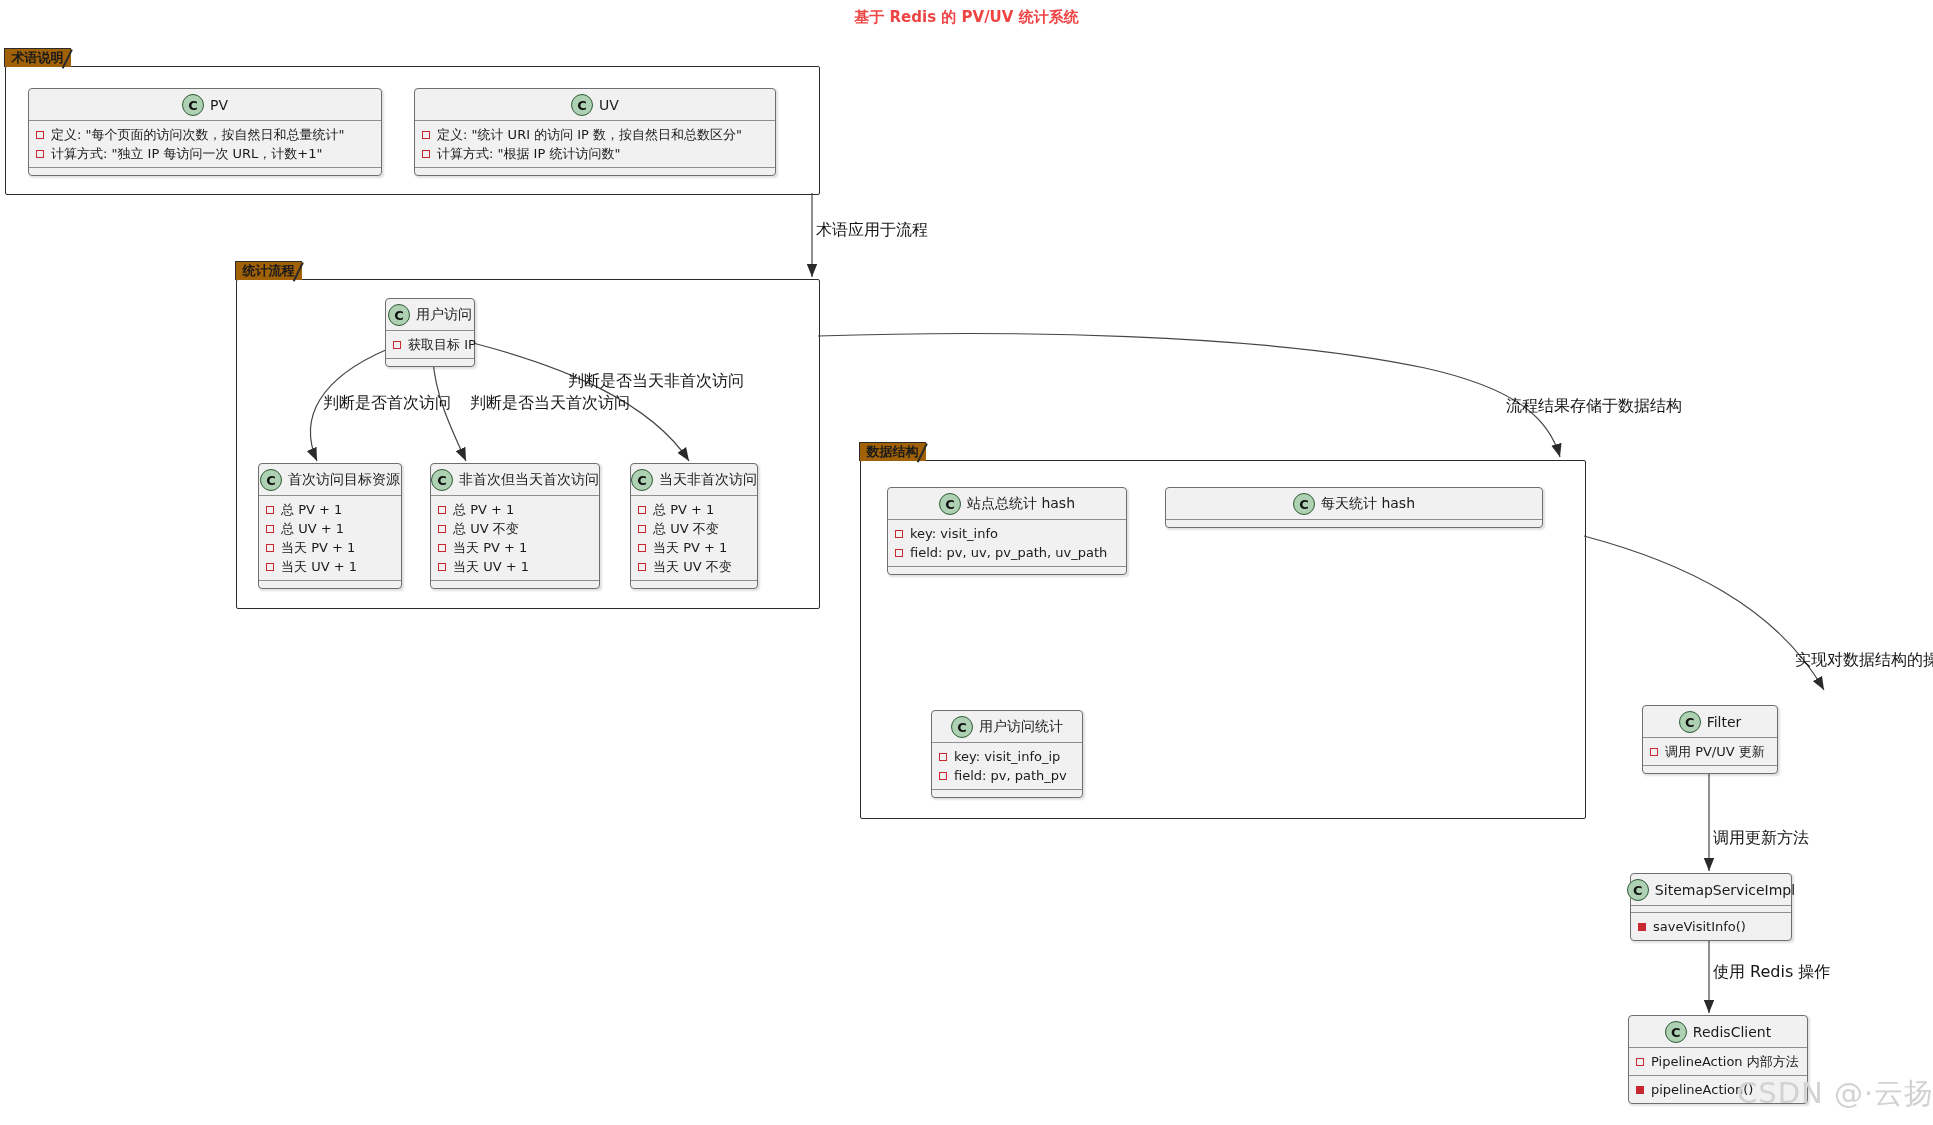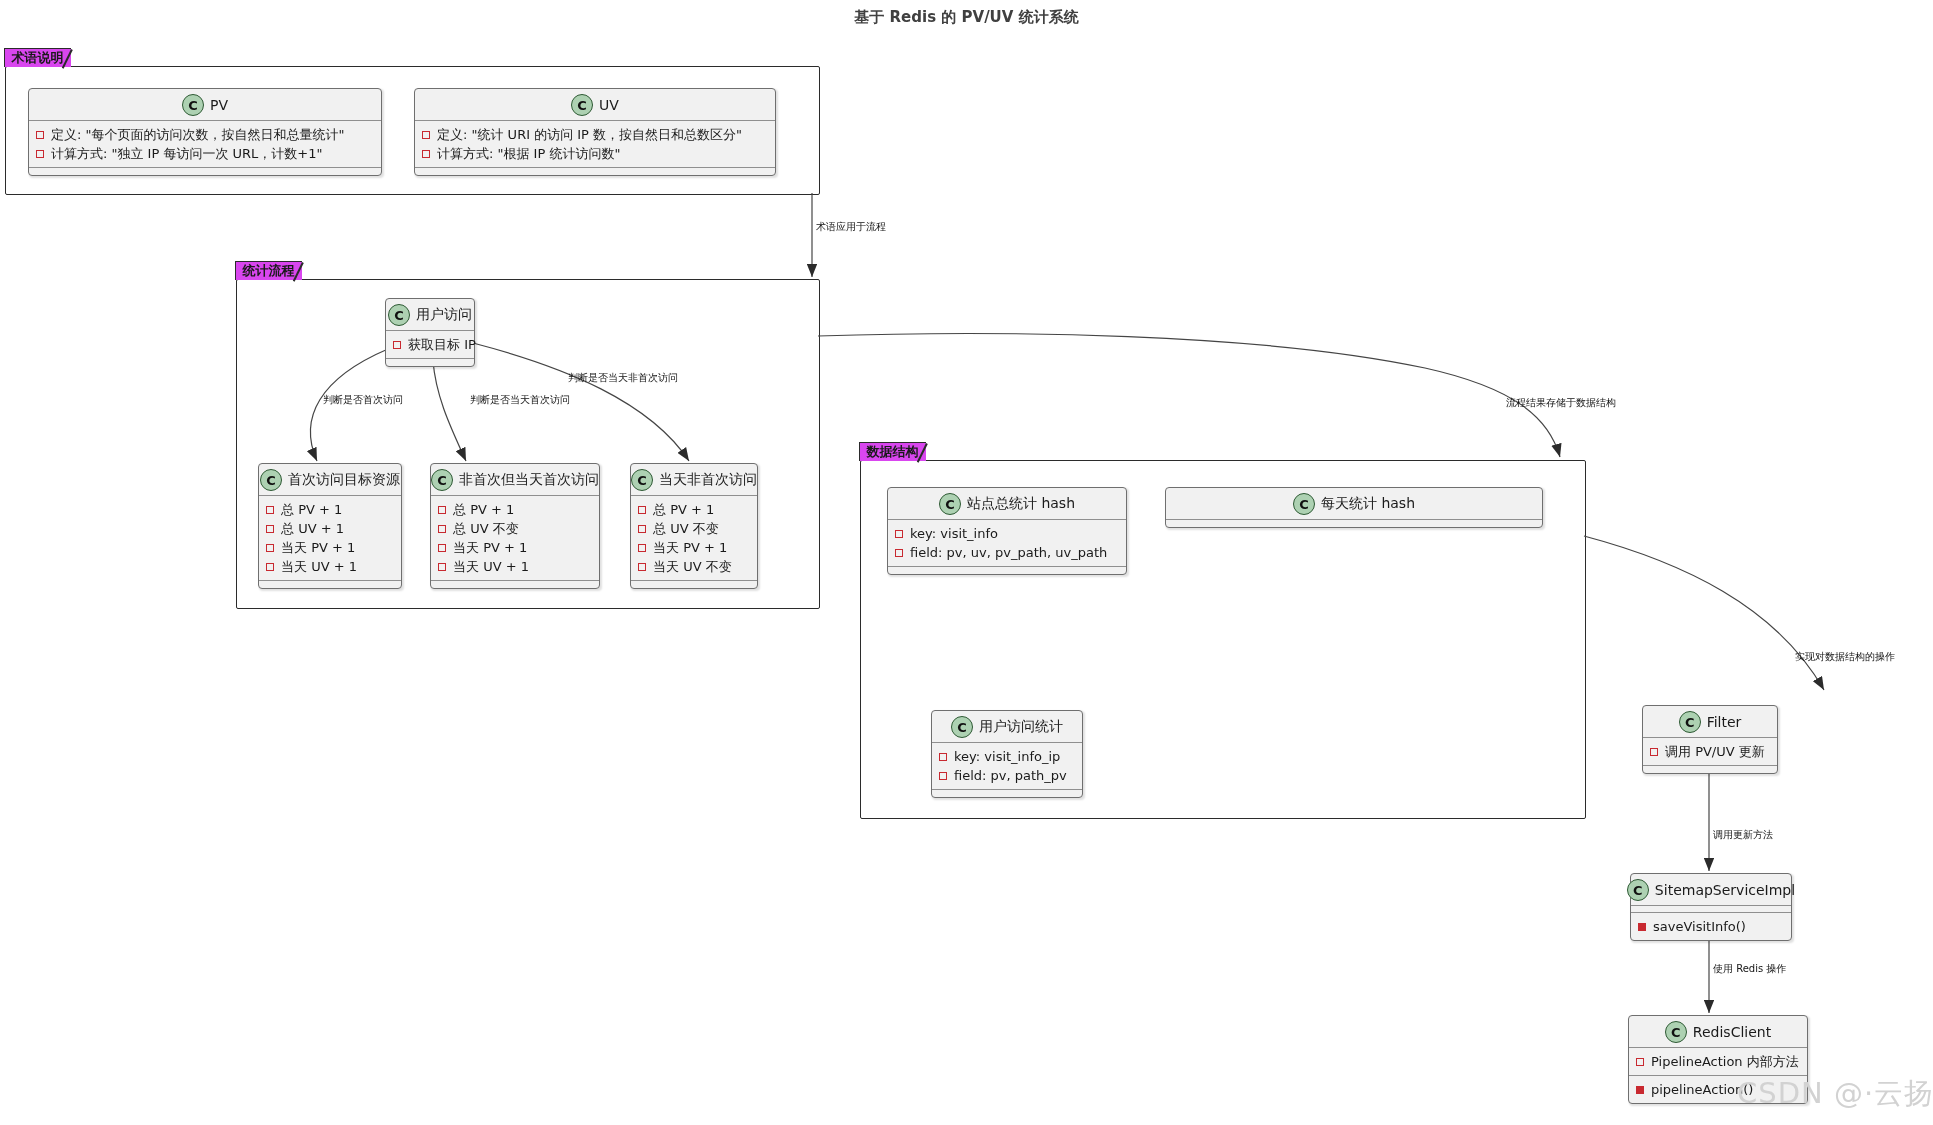--- a/index.html
+++ b/index.html
@@ -2,26 +2,26 @@
 <html><head>
 <meta charset="utf-8">
 <style>
   html,body { margin:0; padding:0; background:#ffffff; }
   .canvas {
     position:relative; width:1933px; height:1125px; overflow:hidden;
     background:#ffffff; font-family:"DejaVu Sans", sans-serif; color:#1a1a1a;
   }
   .diagram-title {
     position:absolute; left:0; right:0; top:8px; text-align:center;
-    font-size:15px; font-weight:bold; color:#404040;
+    font-size:15px; font-weight:bold; color:#ef4444;
   }
   
   .pkg { position:absolute; border:1.6px solid #2b2b2b; border-radius:2px; background:transparent; }
   .pkg-tab {
-    position:absolute; left:-1.6px; bottom:100%; background:#d946ef;
+    position:absolute; left:-1.6px; bottom:100%; background:#a16207;
     border:1.6px solid #2b2b2b; border-bottom:none; border-right:none;
     padding:1px 8px 1px 6px; font-size:13px; font-weight:bold; white-space:nowrap; height:16px; line-height:16px;
   }
   .pkg-tab::after {
     content:""; position:absolute; left:100%; top:0; width:1.6px; height:21px;
     background:#2b2b2b; transform:rotate(26deg); transform-origin:top left;
   }
   
   .cls {
     position:absolute; background:#F1F1F1; border:1px solid #6f6f6f; border-radius:4px;
@@ -40,21 +40,21 @@
   }
   .cls-fields { padding:4px 7px; font-size:13px; }
   .sep { border-bottom:1px solid #8f8f8f; }
   .frow { display:flex; align-items:center; gap:7px; line-height:19px; white-space:nowrap; }
   .sq { flex:none; width:6px; height:6px; border:1.5px solid #C82930; background:transparent; }
   .sq.filled { background:#C82930; }
   .cls-bottom { height:7px; }
   .cls-strip { height:6px; border-bottom:1px solid #8f8f8f; }
   
   .edges { position:absolute; left:0; top:0; z-index:1; }
-  .elabel { position:absolute; font-size:10px; white-space:nowrap; z-index:3; color:#141414; }
+  .elabel { position:absolute; font-size:16px; white-space:nowrap; z-index:3; color:#141414; }
   
   .watermark {
     position:absolute; left:1737px; top:1074px; z-index:9;
     font-size:29px; color:#d2d2d2; white-space:nowrap; letter-spacing:1px;
   }
 </style>
 </head>
 <body>
 
 <div class="canvas">

